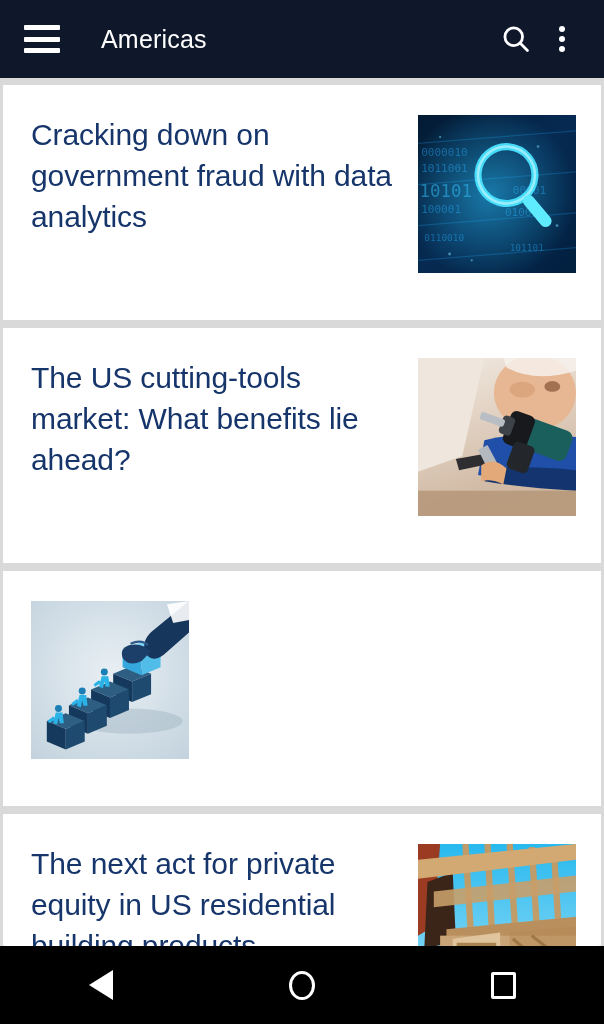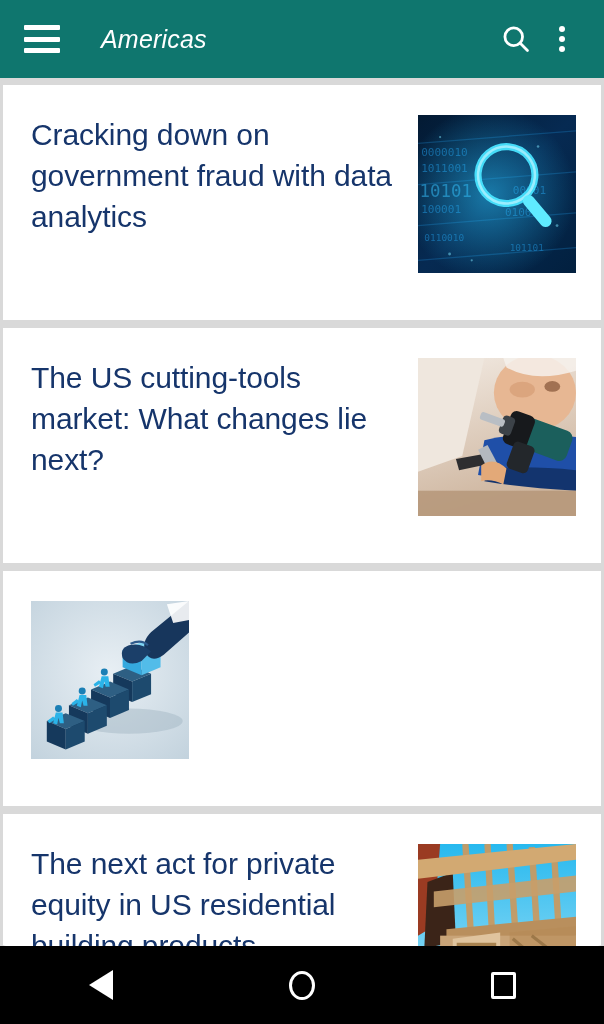--- a/index.html
+++ b/index.html
@@ -17,27 +17,26 @@
     width: 604px;
     height: 1024px;
     background: #d9d9d9;
     display: flex;
     flex-direction: column;
   }
 
   
   .appbar {
     flex: 0 0 78px;
-    background: #0f766e;
+    background: #0f172a;
     display: flex;
     align-items: center;
     padding: 0 22px 0 24px;
     position: relative;
     z-index: 5;
-    font-style: italic;
   }
 
   .hamburger {
     width: 36px;
     height: 28px;
     display: flex;
     flex-direction: column;
     justify-content: space-between;
     cursor: pointer;
     flex: 0 0 auto;
@@ -245,21 +244,21 @@
               <circle cx="34" cy="92" r="0.7"></circle>
             <circle cx="76" cy="20" r="0.8"></circle>
               <circle cx="88" cy="70" r="0.9"></circle>
             <circle cx="14" cy="14" r="0.7"></circle>
           </g>
         </svg>
       </div>
     </div>
 
     <div class="card">
-      <div class="card-title">The US cutting-tools market: What changes lie next?</div>
+      <div class="card-title">The US cutting-tools market: What benefits lie ahead?</div>
       <div class="thumb">
         <svg viewBox="0 0 100 100" preserveAspectRatio="xMidYMid slice" aria-hidden="true">
           <defs>
             <linearGradient id="bg2" x1="0" y1="0" x2="0.3" y2="1">
               <stop offset="0" stop-color="#f2eae2"></stop>
               <stop offset="1" stop-color="#cdb49d"></stop>
             </linearGradient>
           </defs>
           <rect width="100" height="100" fill="url(#bg2)"></rect>
           <path d="M0 0 H42 L28 62 L0 72 Z" fill="#efe7de"></path>

